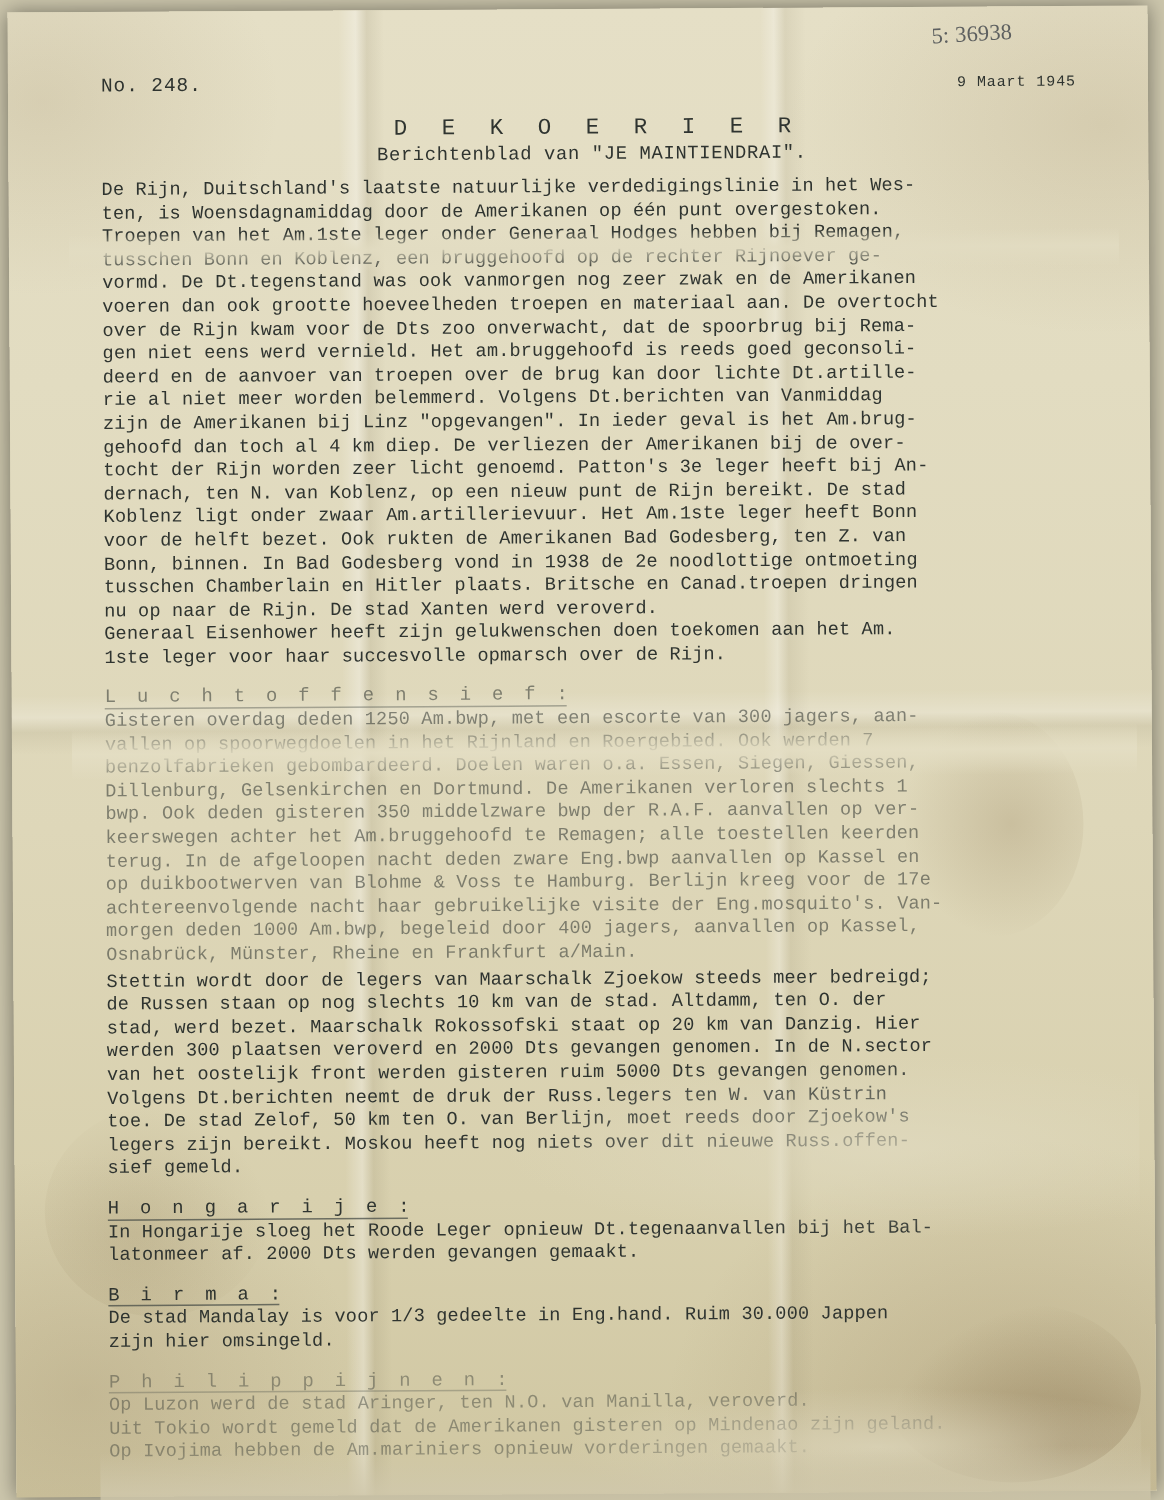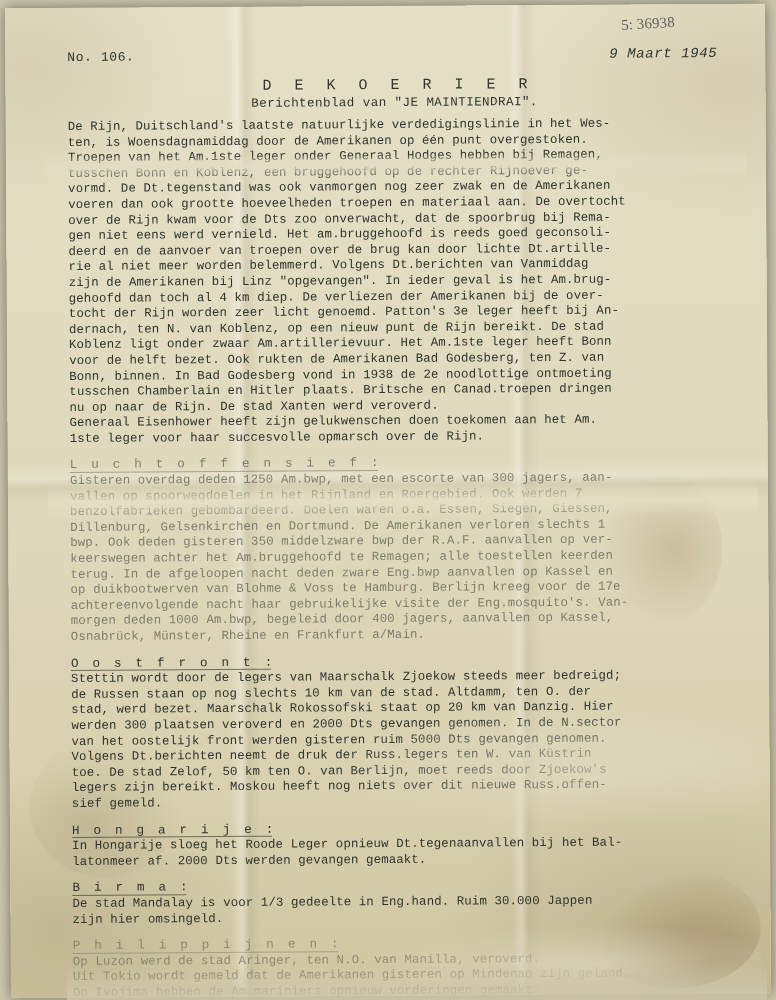--- a/index.html
+++ b/index.html
@@ -70,21 +70,21 @@
   .row-top {
     position: absolute;
     top: 42px;
     left: 62px;
     right: 48px;
     display: flex;
     justify-content: space-between;
     align-items: baseline;
   }
   #issue-number { font-size: 13px; letter-spacing: 0.6px; }
-  #issue-date { font-size: 14px; letter-spacing: 0.6px; font-style: italic; }
+  #issue-date { font-size: 10px; letter-spacing: 0.6px; }
   #archive-ref {
     position: absolute;
     top: 12px;
     right: 90px;
     font-family: "Liberation Serif", serif;
     font-size: 15px;
     color: #3a3f46;
     transform: rotate(-3deg);
     opacity: 0.78;
   }
@@ -160,21 +160,21 @@
 
     <div class="blot" id="blot1"></div>
     <div class="blot" id="blot2"></div>
     <div class="blot" id="blot3"></div>
 
     <div id="content">
 
       <div id="archive-ref">5: 36938</div>
 
       <div class="row-top">
-        <div id="issue-number">No. 106.</div>
+        <div id="issue-number">No. 248.</div>
         <div id="issue-date">9 Maart 1945</div>
       </div>
 
       <div id="masthead">
         <div id="paper-title">D E   K O E R I E R</div>
         <div id="paper-subtitle">Berichtenblad van "JE MAINTIENDRAI".</div>
       </div>
 
       <div id="body">
 
@@ -214,24 +214,20 @@
 bwp. Ook deden gisteren 350 middelzware bwp der R.A.F. aanvallen op ver-
 keerswegen achter het Am.bruggehoofd te Remagen; alle toestellen keerden
 terug. In de afgeloopen nacht deden zware Eng.bwp aanvallen op Kassel en
 op duikbootwerven van Blohme &amp; Voss te Hamburg. Berlijn kreeg voor de 17e
 achtereenvolgende nacht haar gebruikelijke visite der Eng.mosquito's. Van-
 morgen deden 1000 Am.bwp, begeleid door 400 jagers, aanvallen op Kassel,
 Osnabrück, Münster, Rheine en Frankfurt a/Main.</p>
         </div>
 
         <div class="section">
-          <div class="section-heading">
-            <span>O o s t f r o n t :</span>
-            <span class="ul"></span>
-          </div>
           <p class="para">Stettin wordt door de legers van Maarschalk Zjoekow steeds meer bedreigd;
 de Russen staan op nog slechts 10 km van de stad. Altdamm, ten O. der
 stad, werd bezet. Maarschalk Rokossofski staat op 20 km van Danzig. Hier
 werden 300 plaatsen veroverd en 2000 Dts gevangen genomen. In de N.sector
 van het oostelijk front werden gisteren ruim 5000 Dts gevangen genomen.
 Volgens Dt.berichten neemt de druk der Russ.legers ten W. van Küstrin
 toe. De stad Zelof, 50 km ten O. van Berlijn, moet reeds door Zjoekow's
 legers zijn bereikt. Moskou heeft nog niets over dit nieuwe Russ.offen-
 sief gemeld.</p>
         </div>

